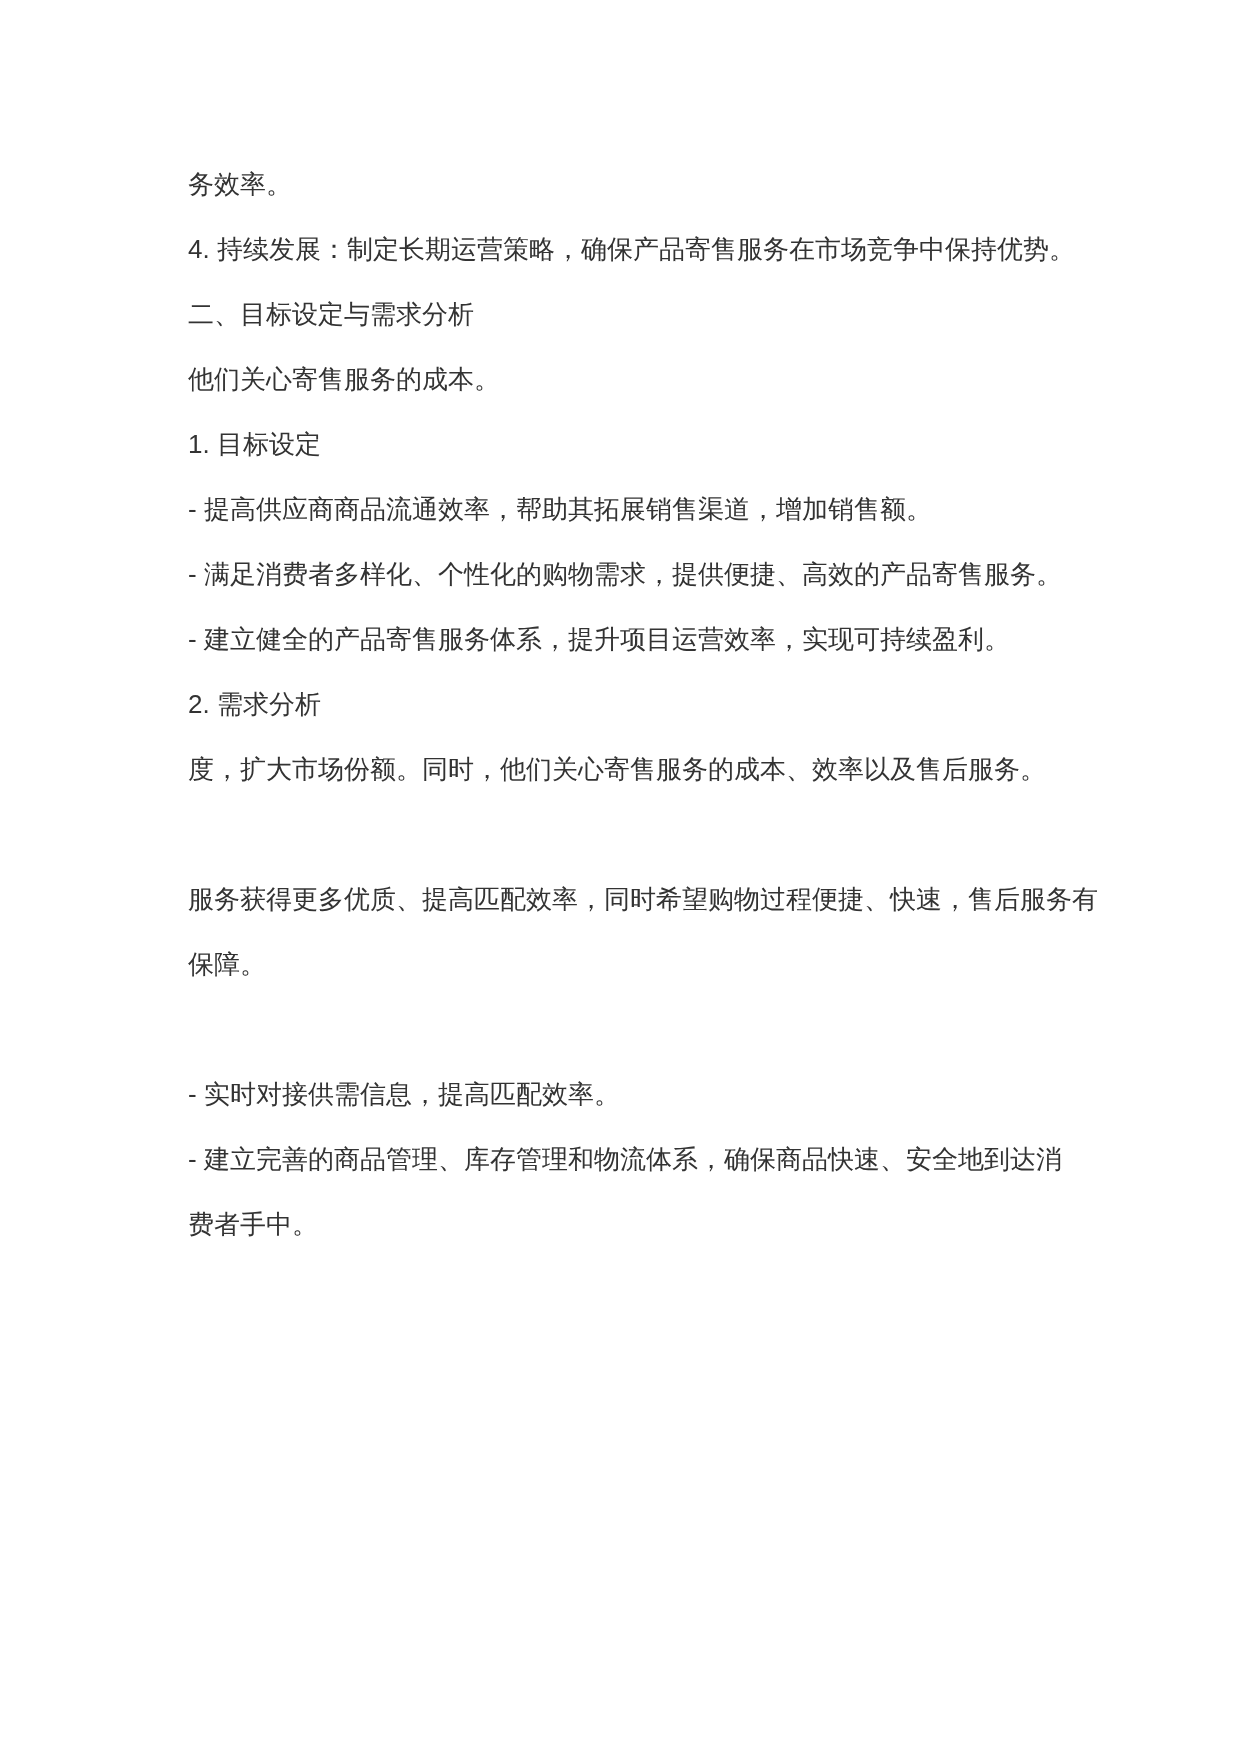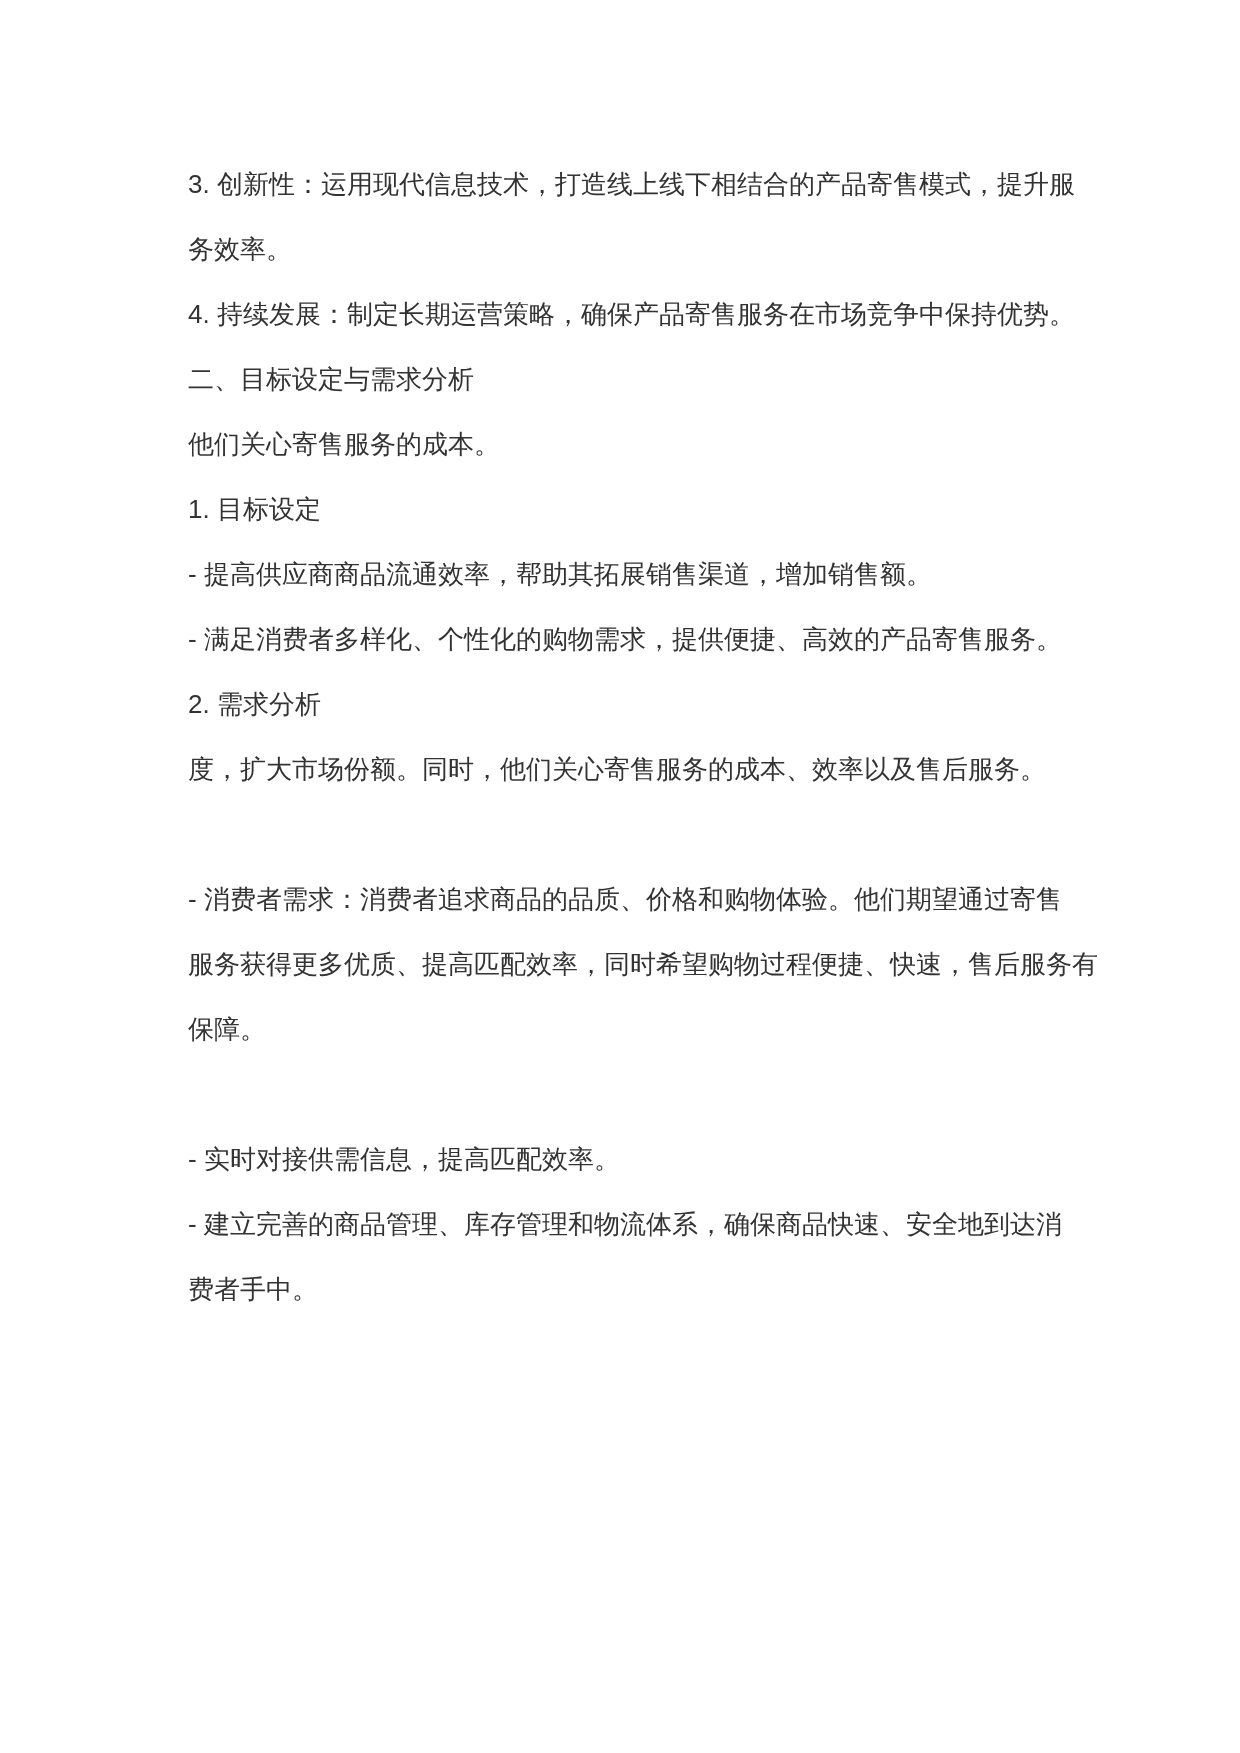--- a/index.html
+++ b/index.html
@@ -29,32 +29,31 @@
     letter-spacing: 0px;
     white-space: nowrap;
     font-weight: 400;
   }
 </style>
 </head>
 <body>
 
 <div class="page">
   <div class="text-block">
-    <div class="text-line">3. 创新性：运用现代信息技术，打造线上线下相结合的产品寄售模式，提升服</div>
     <div class="text-line">务效率。</div>
     <div class="text-line">4. 持续发展：制定长期运营策略，确保产品寄售服务在市场竞争中保持优势。</div>
     <div class="text-line">二、目标设定与需求分析</div>
     <div class="text-line">他们关心寄售服务的成本。</div>
     <div class="text-line">1. 目标设定</div>
     <div class="text-line">- 提高供应商商品流通效率，帮助其拓展销售渠道，增加销售额。</div>
     <div class="text-line">- 满足消费者多样化、个性化的购物需求，提供便捷、高效的产品寄售服务。</div>
+    <div class="text-line">- 建立健全的产品寄售服务体系，提升项目运营效率，实现可持续盈利。</div>
     <div class="text-line">2. 需求分析</div>
     <div class="text-line">度，扩大市场份额。同时，他们关心寄售服务的成本、效率以及售后服务。</div>
     <div class="text-line"></div>
-    <div class="text-line">- 消费者需求：消费者追求商品的品质、价格和购物体验。他们期望通过寄售</div>
     <div class="text-line">服务获得更多优质、提高匹配效率，同时希望购物过程便捷、快速，售后服务有</div>
     <div class="text-line">保障。</div>
     <div class="text-line"></div>
     <div class="text-line">- 实时对接供需信息，提高匹配效率。</div>
     <div class="text-line">- 建立完善的商品管理、库存管理和物流体系，确保商品快速、安全地到达消</div>
     <div class="text-line">费者手中。</div>
   </div>
 </div>
 
 </body></html>

